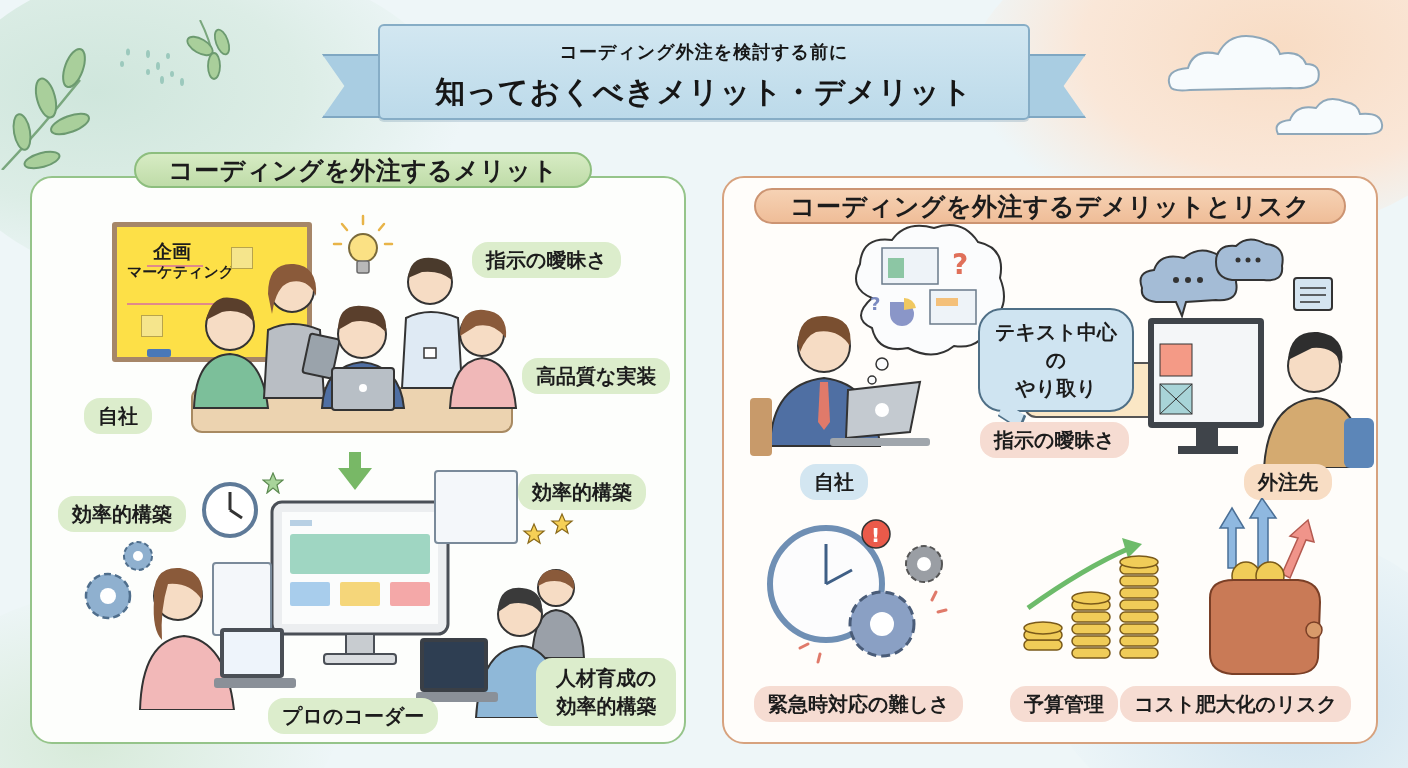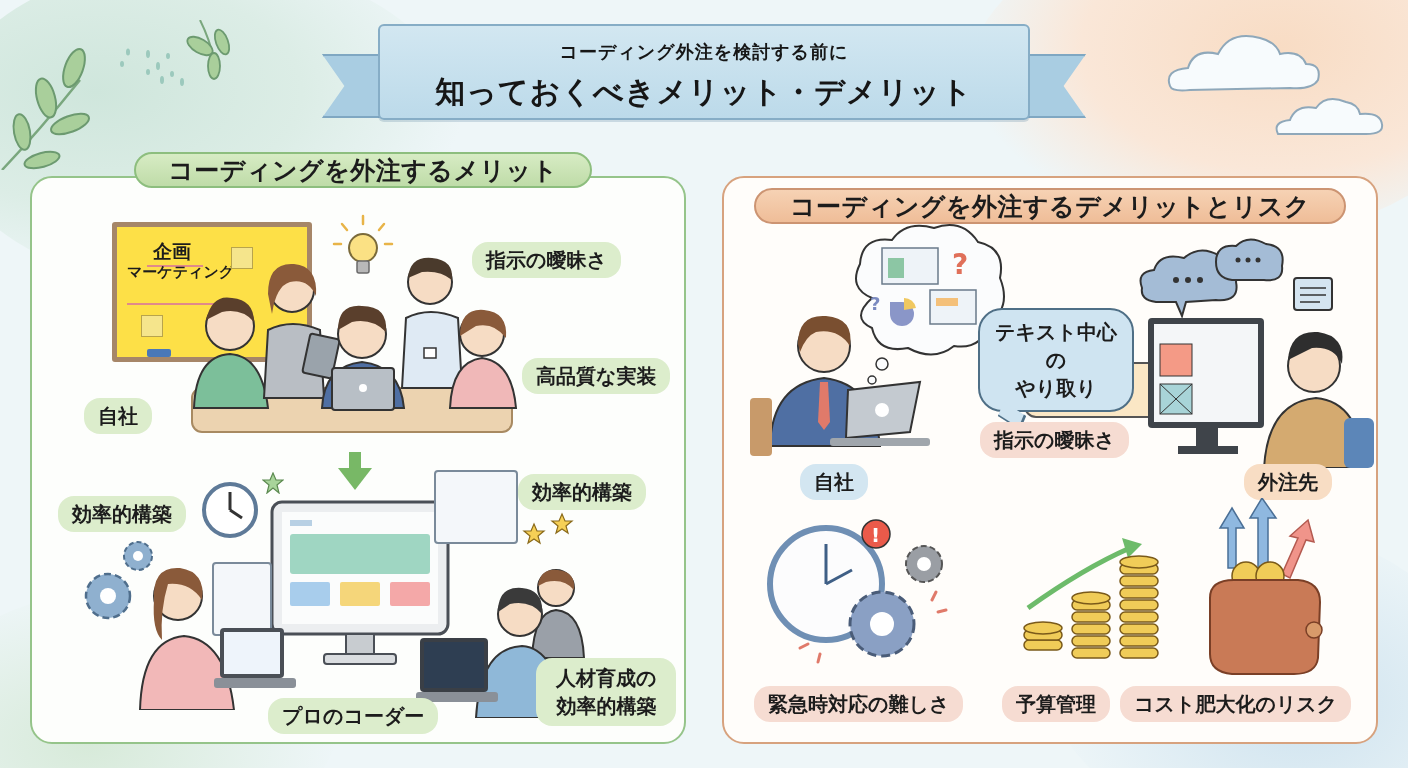--- a/index.html
+++ b/index.html
@@ -373,15 +373,15 @@
       <polygon points="248,0 262,20 254,20 254,70 244,70 244,20 236,20" fill="#8fb8e0" stroke="#4a6f96" stroke-width="1.5"></polygon>
       <polygon points="294,22 300,44 292,42 276,80 268,76 284,40 276,38" fill="#f0948a" stroke="#b45a50" stroke-width="1.5"></polygon>
     </g>
     <circle cx="232" cy="78" r="14" fill="#f0cc58" stroke="#7a5a1a" stroke-width="1.5"></circle>
     <circle cx="256" cy="78" r="14" fill="#f0cc58" stroke="#7a5a1a" stroke-width="1.5"></circle>
     <path d="M196 100 Q 196 82 220 82 L 284 82 Q 306 84 306 104 L 304 160 Q 302 176 280 176 L 218 176 Q 196 174 196 156 Z" fill="#c97a56" stroke="#7a3f26" stroke-width="2"></path>
     <circle cx="300" cy="132" r="8" fill="#d89a6a" stroke="#7a3f26" stroke-width="1.5"></circle>
   </svg>
 
   <div class="tag pink" style="left:30px;top:508px">緊急時対応の難しさ</div>
-  <div class="tag pink" style="left:278px;top:508px">予算管理</div>
+  <div class="tag pink" style="left:286px;top:508px">予算管理</div>
   <div class="tag pink" style="left:396px;top:508px">コスト肥大化のリスク</div>
 </div>
 
 </body></html>

